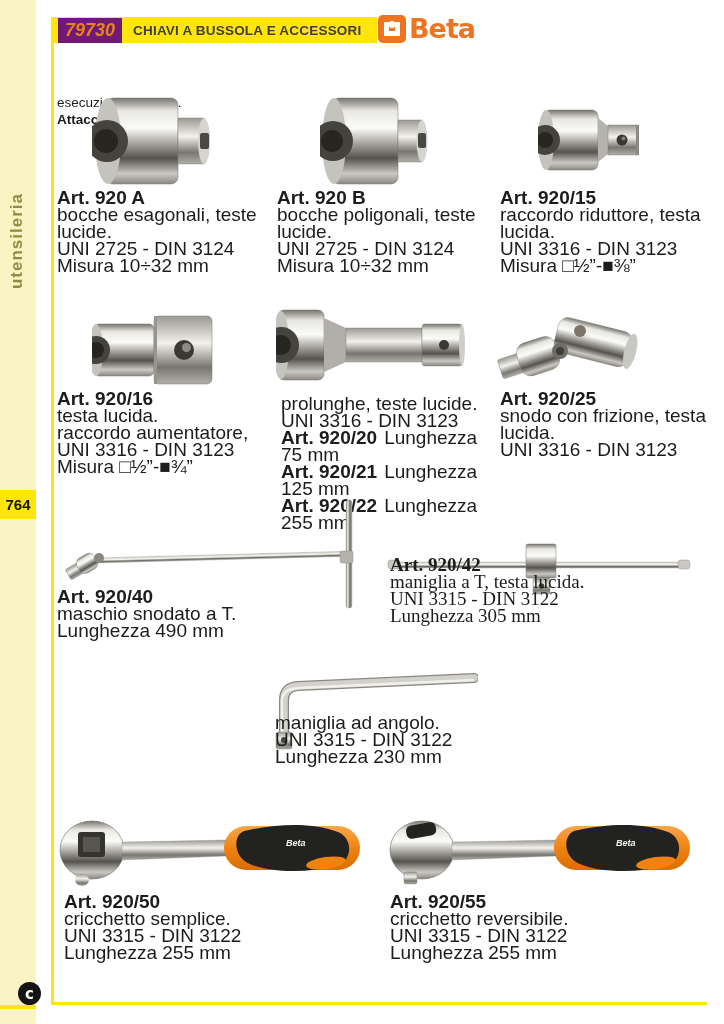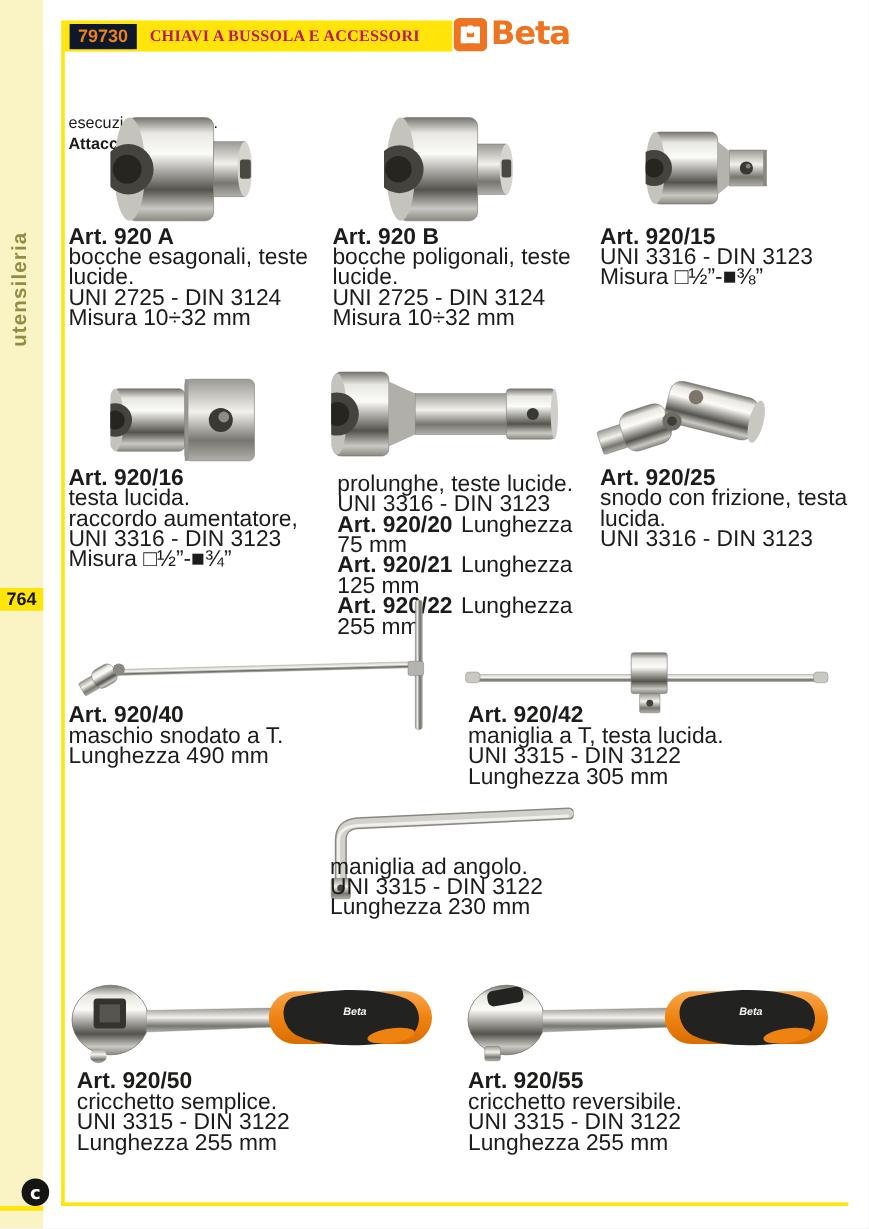--- a/index.html
+++ b/index.html
@@ -4,32 +4,32 @@
 <style>
   html,body { margin:0; padding:0; background:#e9e9e9; }
   .page { position:relative; width:724px; height:1024px; background:#ffffff;
           font-family:"Liberation Sans",sans-serif; color:#1c1c1a; overflow:hidden; }
 
   
   .sidebar { position:absolute; left:0; top:0; width:36px; height:1024px; background:#faf4c4; }
   .sidebar-label { position:absolute; left:7px; top:193px; writing-mode:vertical-rl;
                    transform:rotate(180deg); font-size:17px; font-weight:bold;
                    color:#8f8f44; letter-spacing:1px; }
-  .page-num { position:absolute; left:0; top:490px; width:36px; height:19px; background:#ffe50a;
+  .page-num { position:absolute; left:0; top:490px; width:36px; height:29px; background:#ffe50a;
               display:flex; align-items:center; justify-content:center;
               font-weight:bold; font-size:15px; color:#141414; }
   .vline  { position:absolute; left:51px; top:17px; width:3px; height:988px; background:#ffe50a; }
   .hline  { position:absolute; left:51px; top:1002px; width:656px; height:3px; background:#ffe50a; }
   .hline2 { position:absolute; left:0; top:1005px; width:36px; height:4px; background:#ffe50a; }
 
   
   .banner { position:absolute; left:54px; top:17px; width:323px; height:26px; background:#ffe50a;
             display:flex; align-items:center; gap:11px; padding-left:4px; box-sizing:border-box; }
-  .code   { background:#0f172a; color:#e8821a; font-weight:bold; font-size:15px; padding:2px 7px; }
-  .banner-title { font-weight:bold; font-size:13.5px; color:#be185d; letter-spacing:.2px;font-family:Liberation Serif, serif; }
+  .code   { background:#701a75; color:#e8821a; font-weight:bold; font-size:18px; padding:2px 7px;font-style:italic; }
+  .banner-title { font-weight:bold; font-size:13.5px; color:#404040; letter-spacing:.2px; }
   .brand  { position:absolute; left:378px; top:13px; display:flex; align-items:center; gap:3px; }
   .brand-text { color:#ed7421; font-size:27px; font-weight:bold; letter-spacing:-1px;
                 font-family:"DejaVu Sans",sans-serif; }
   .intro  { position:absolute; left:57px; top:46px; font-size:13.5px; line-height:17px;margin-top:48px; }
   .intro .b { font-weight:bold; }
 
   
   .prod-text { position:absolute; font-size:19px; line-height:17px; width:220px; }
   .art { font-weight:bold; }
   .vr  { margin-left:7px;text-align:right; }
@@ -147,20 +147,21 @@
     <div>Misura 10÷32 mm</div>
   </div>
   <div class="prod-text" style="left:277px; top:189px;">
     <div class="art">Art. 920 B</div>
     <div>bocche poligonali, teste lucide.</div>
     <div>UNI 2725 - DIN 3124</div>
     <div>Misura 10÷32 mm</div>
   </div>
   <div class="prod-text" style="left:500px; top:189px;">
     <div class="art">Art. 920/15</div>
+    <div>raccordo riduttore, testa lucida.</div>
     <div>UNI 3316 - DIN 3123</div>
     <div>Misura □½”-■⅜”</div>
   </div>
 
   <svg class="svgimg" style="left:92px; top:310px;" width="128" height="80" viewBox="0 0 128 80">
     <rect x="2" y="14" width="60" height="52" rx="5" fill="url(#gV)" stroke="#76746e" stroke-width="0.5"></rect>
     <ellipse cx="4" cy="40" rx="7" ry="26" fill="#c4c3bd"></ellipse>
     <circle cx="4" cy="40" r="14" fill="#45433d"></circle>
     <circle cx="4" cy="40" r="8" fill="#262520"></circle>
     <rect x="62" y="6" width="58" height="68" rx="5" fill="url(#gV2)" stroke="#76746e" stroke-width="0.5"></rect>
@@ -240,21 +241,21 @@
   </div>
 
   <svg class="svgimg" style="left:386px; top:530px;" width="306" height="74" viewBox="0 0 306 74">
     <rect x="6" y="32" width="294" height="6" fill="url(#gRod)" stroke="#86847e" stroke-width="0.3"></rect>
     <rect x="2" y="30" width="12" height="9" rx="3" fill="#c9c8c3" stroke="#86847e" stroke-width="0.4"></rect>
     <rect x="292" y="30" width="12" height="9" rx="3" fill="#c9c8c3" stroke="#86847e" stroke-width="0.4"></rect>
     <rect x="140" y="14" width="30" height="34" rx="2" fill="url(#gV)" stroke="#76746e" stroke-width="0.5"></rect>
     <rect x="147" y="48" width="17" height="16" rx="1.5" fill="url(#gV2)" stroke="#76746e" stroke-width="0.4"></rect>
     <circle cx="155.5" cy="56" r="2.8" fill="#44423c"></circle>
   </svg>
-  <div class="prod-text" style="left:390px; top:588px;">
+  <div class="prod-text" style="left:390px; top:556px;font-family:Liberation Serif, serif;">
     <div class="art">Art. 920/42</div>
     <div>maniglia a T, testa lucida.</div>
     <div>UNI 3315 - DIN 3122</div>
     <div>Lunghezza 305 mm</div>
   </div>
 
   <svg class="svgimg" style="left:226px; top:670px;" width="252" height="80" viewBox="0 0 252 80">
     <path d="M58,72 L58,30 Q58,17 72,16 L248,8" fill="none" stroke="#8a8880" stroke-width="10" stroke-linecap="round"></path>
     <path d="M58,72 L58,30 Q58,17 72,16 L248,8" fill="none" stroke="#d2d1cc" stroke-width="7.5" stroke-linecap="round"></path>
     <path d="M56,70 L56,30 Q57,19 72,18 L247,10" fill="none" stroke="#f4f3ef" stroke-width="2.5" stroke-linecap="round" opacity="0.9"></path>

